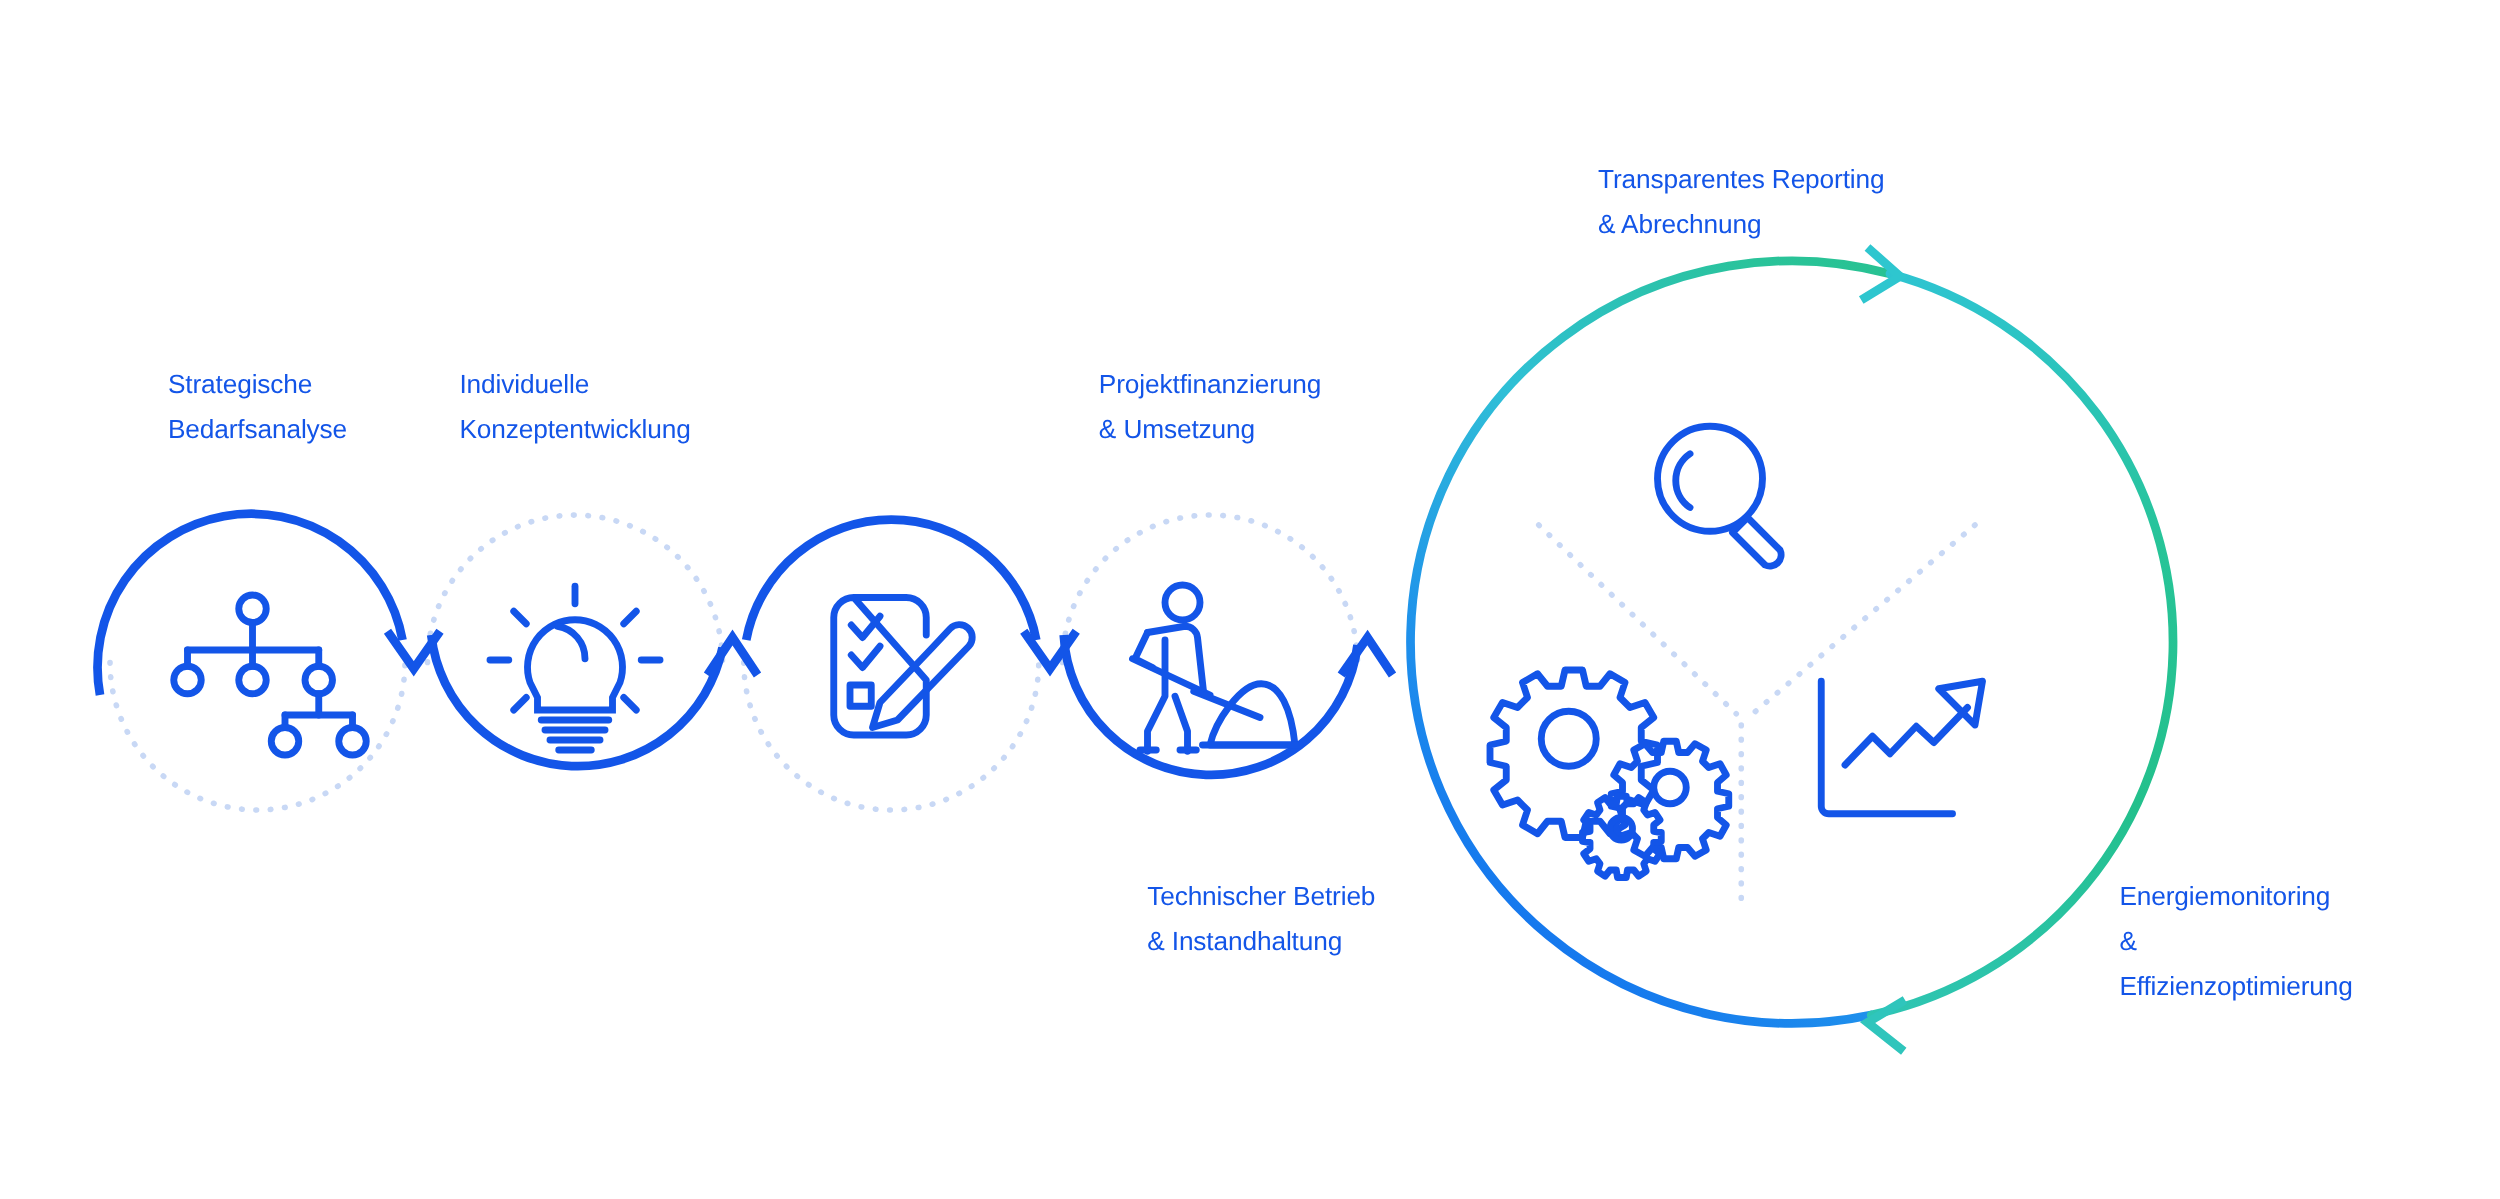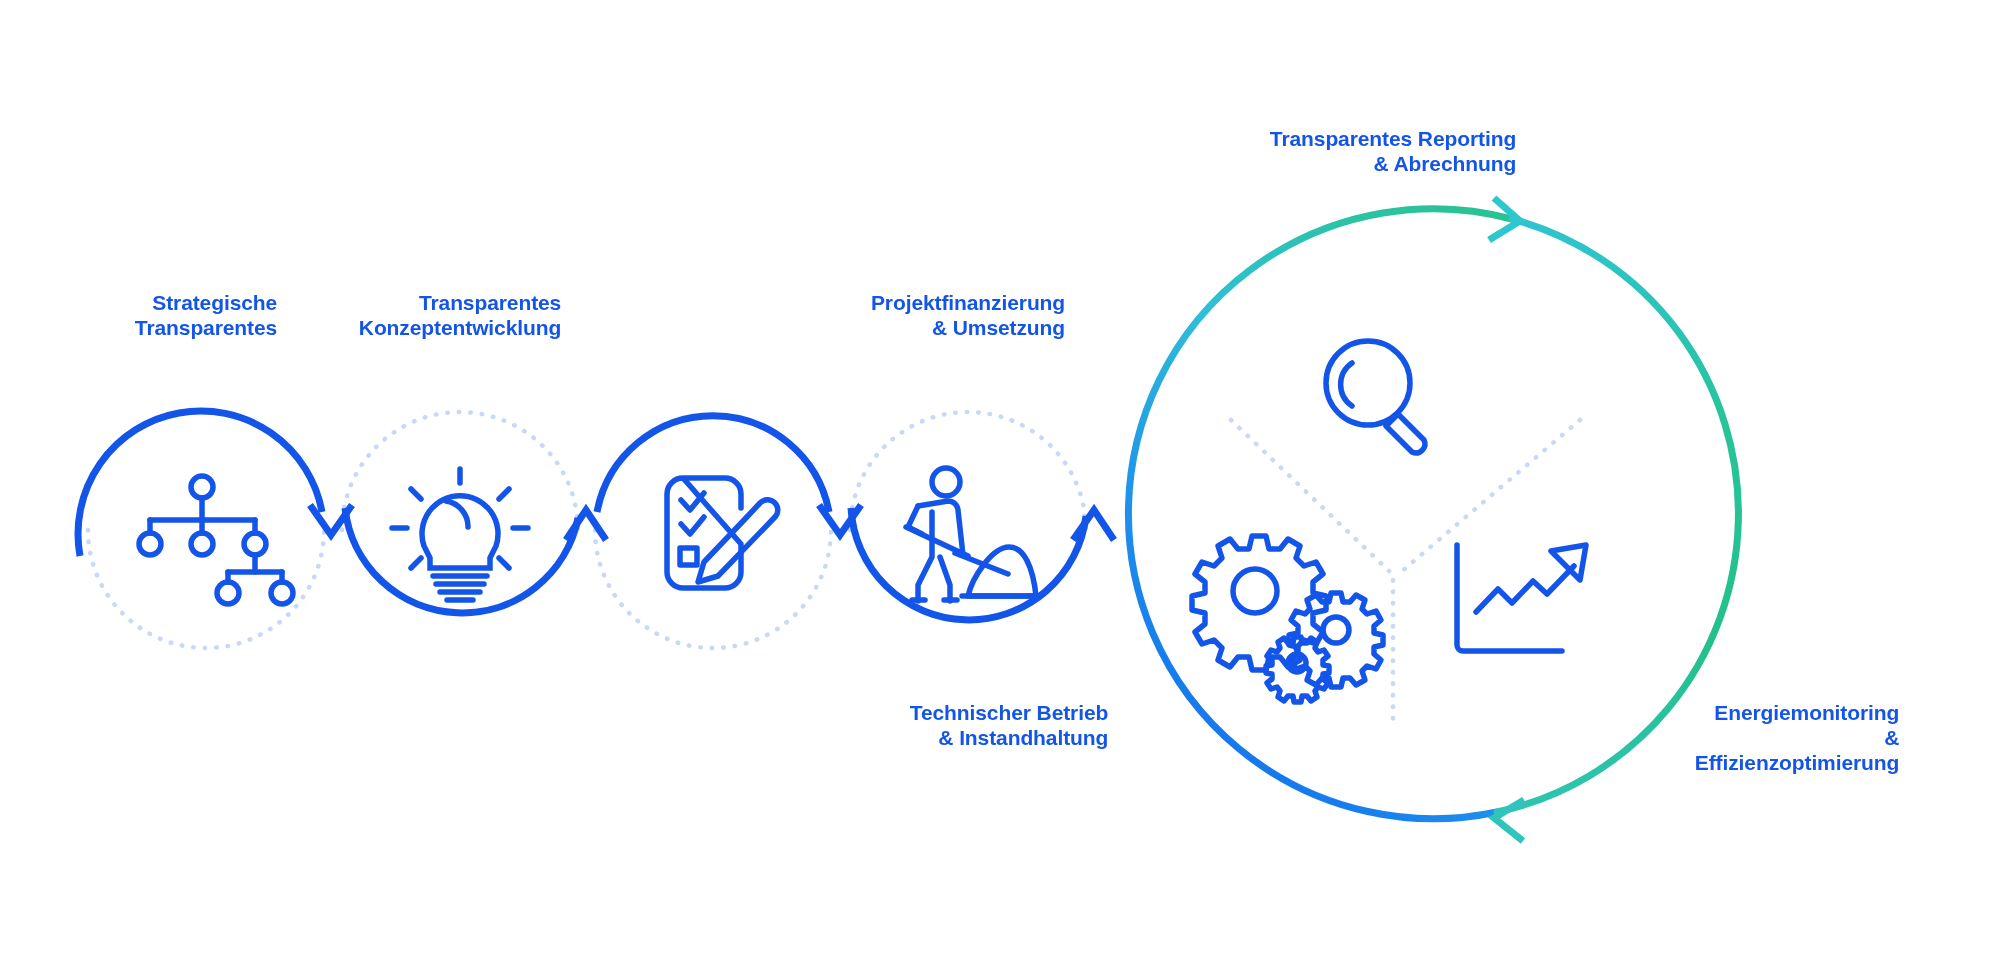--- a/index.html
+++ b/index.html
@@ -24,26 +24,26 @@
     position: absolute;
     left: 0;
     top: 0;
     width: 2000px;
     height: 959px;
   }
   .lbl {
     position: absolute;
     color: #1355e8;
     font-family: "Liberation Sans", sans-serif;
-    font-weight: bold;
+    font-weight: normal;
     font-size: 21px;
-    line-height: 25px;
+    line-height: 36px;
     letter-spacing: -0.1px;
     white-space: pre-line;
-    text-align: right;
+    text-align: left;
     transform: translateX(-50%);
     user-select: none;
   }
 </style>
 </head>
 <body>
 
 <div id="stage">
 
   <svg id="diagram" viewBox="0 0 2000 959" xmlns="http://www.w3.org/2000/svg">
@@ -210,23 +210,23 @@
 
     <g fill="none" stroke="#1355e8" stroke-width="5.5" stroke-linecap="round" stroke-linejoin="round">
       <path d="M 1457 545 L 1457 645 A 6 6 0 0 0 1463 651 L 1562 651"></path>
       <path d="M 1476 612 L 1498 589 L 1512 603 L 1533 581 L 1547 594 L 1574 566"></path>
       <path d="M 1551 551 L 1586 545 L 1580 580 Z"></path>
     </g>
 
   </svg>
 
   <div class="lbl" style="left:206px; top:290px;">Strategische
-Transparentes</div>
-
-  <div class="lbl" style="left:460px; top:290px;">Transparentes
+Bedarfsanalyse</div>
+
+  <div class="lbl" style="left:460px; top:290px;">Individuelle
 Konzeptentwicklung</div>
 
 
   <div class="lbl" style="left:968px; top:290px;">Projektfinanzierung
 &amp; Umsetzung</div>
 
   <div class="lbl" style="left:1393px; top:126px;">Transparentes Reporting
 &amp; Abrechnung</div>
 
   <div class="lbl" style="left:1009px; top:700px;">Technischer Betrieb

